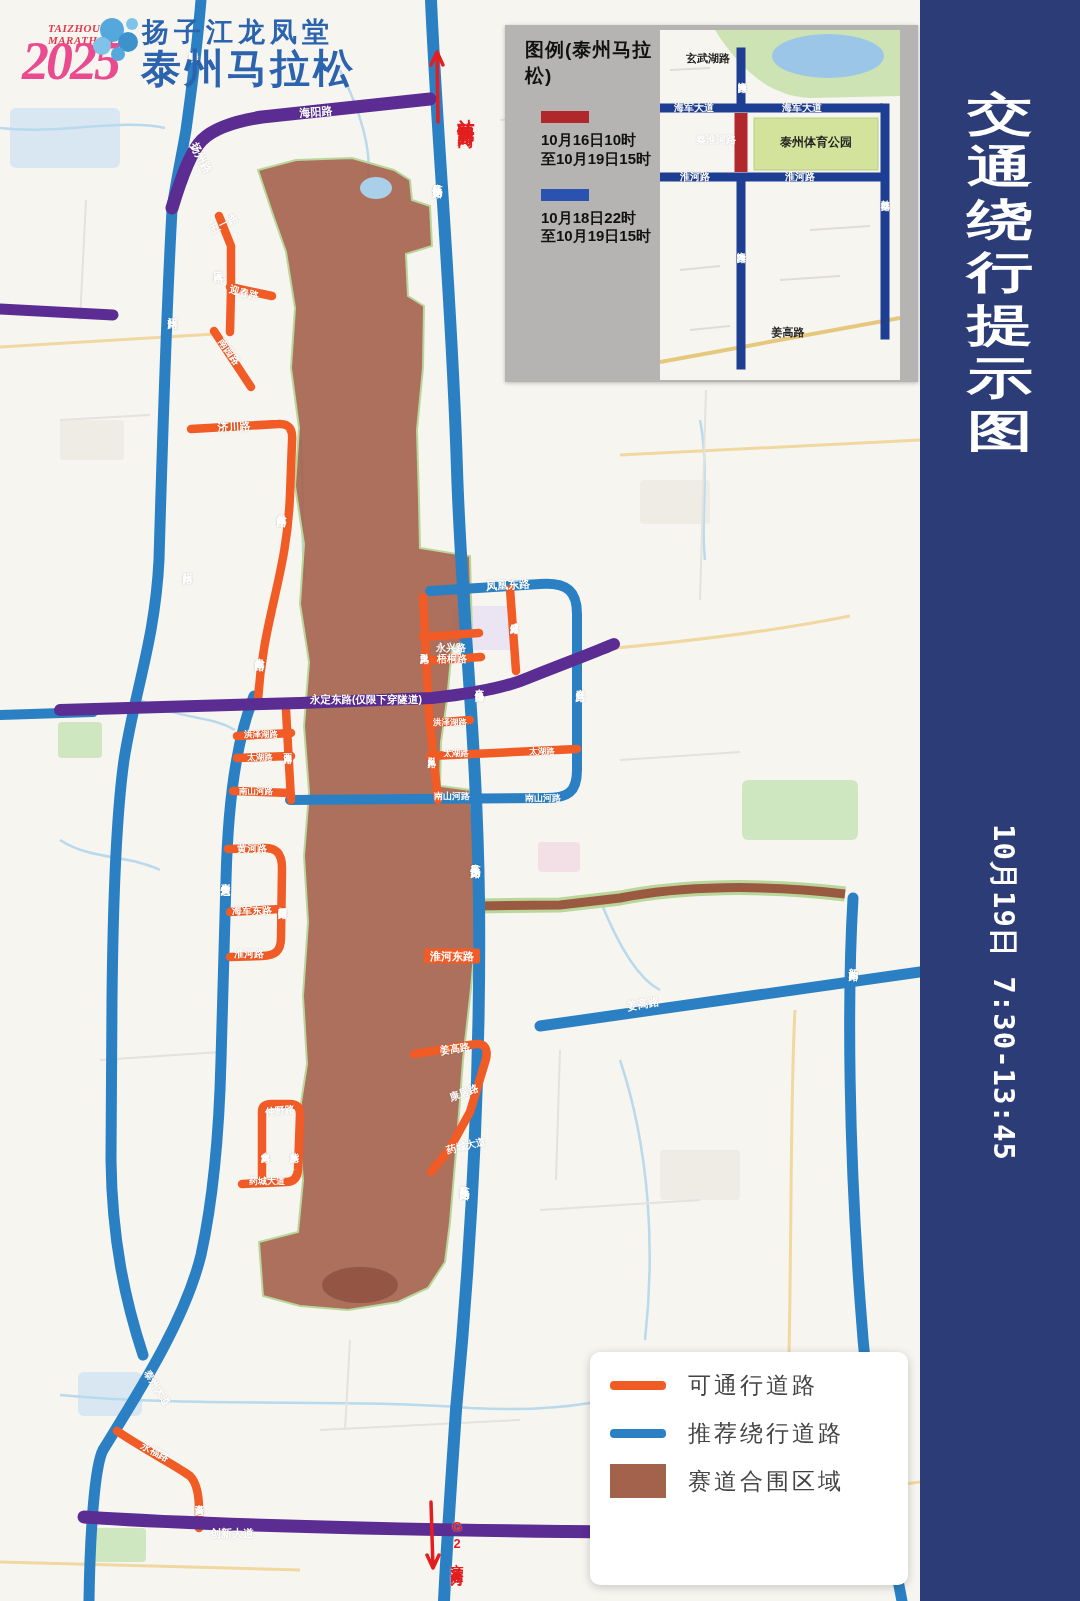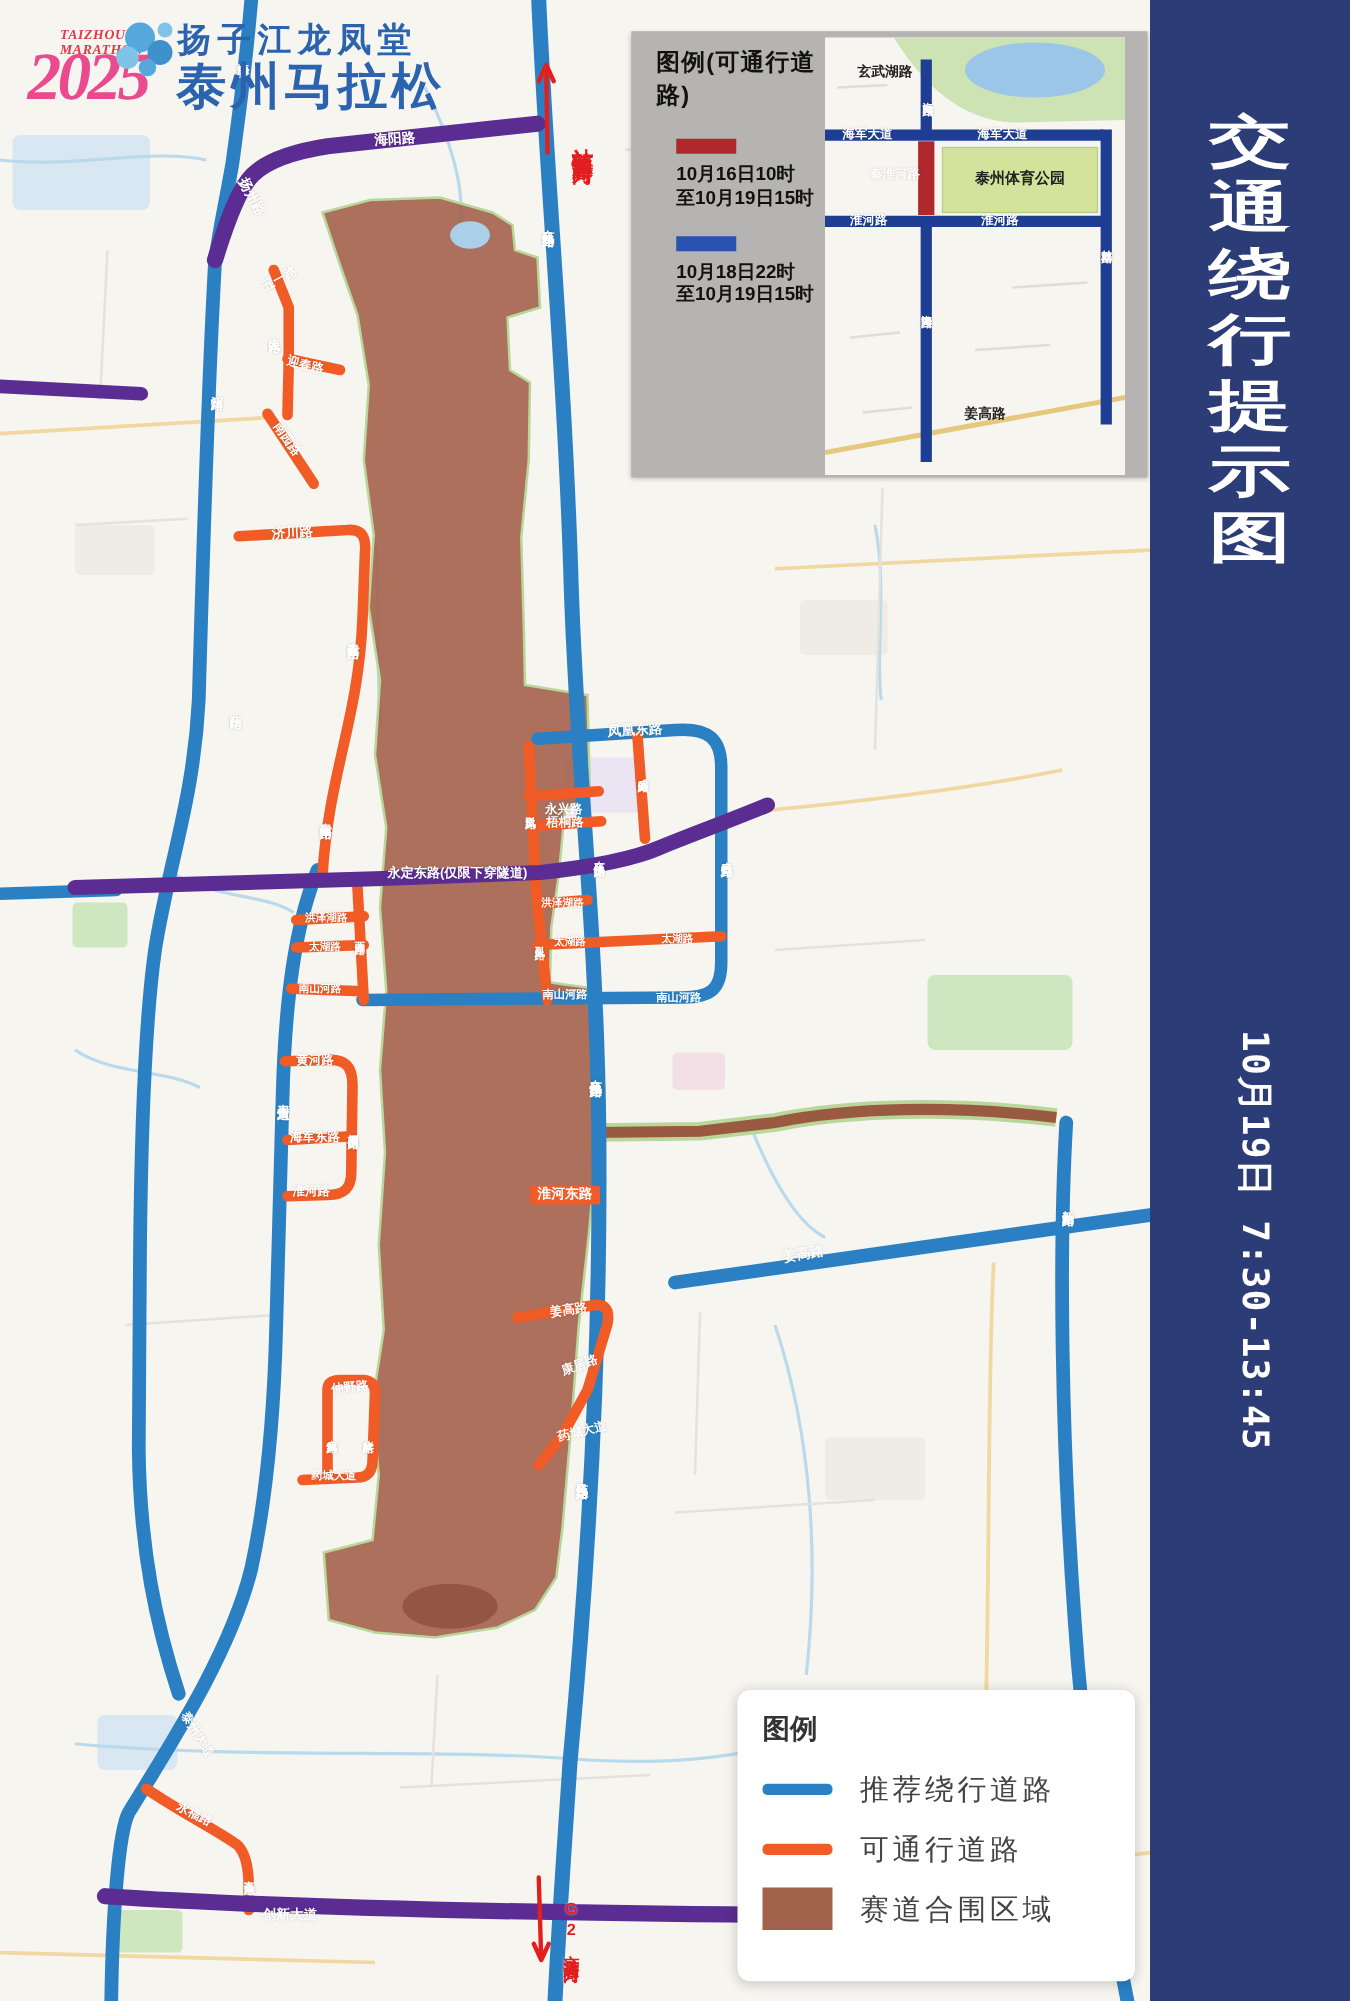--- a/index.html
+++ b/index.html
@@ -242,21 +242,21 @@
       <circle cx="14" cy="36" r="9" fill="#7fc3e8"></circle>
       <circle cx="30" cy="44" r="7" fill="#55a8dc"></circle>
       <circle cx="44" cy="14" r="6" fill="#7fc3e8"></circle>
     </svg>
     <div class="logo-cn1">扬子江龙凤堂</div>
     <div class="logo-cn2">泰州马拉松</div>
   </div>
 
   <div class="gray-panel">
     <div class="ctl">
-      <div class="ctl-title">图例(可通行道路)</div>
+      <div class="ctl-title">图例(泰州马拉松)</div>
       <div class="ctl-item">
         <div class="ctl-swatch" style="background: rgb(176, 39, 44);"></div>
         <div class="ctl-line">10月16日10时</div>
         <div class="ctl-line">至10月19日15时</div>
       </div>
       <div class="ctl-item">
         <div class="ctl-swatch" style="background: rgb(42, 82, 176);"></div>
         <div class="ctl-line">10月18日22时</div>
         <div class="ctl-line">至10月19日15时</div>
       </div>
@@ -295,29 +295,28 @@
           <div class="lbl" style="left: 35px; top: 147px; font-size: 10px; transform: translate(-50%, -50%);">淮河路</div>
           <div class="lbl" style="left: 140px; top: 147px; font-size: 10px; transform: translate(-50%, -50%);">淮河路</div>
           <div class="lbl v" style="left: 81px; top: 216px; font-size: 9px; transform: translate(-50%, -50%);">海陵路</div>
           <div class="lbl v" style="left: 225px; top: 164px; font-size: 9px; transform: translate(-50%, -50%);">鼓楼路</div>
           <div class="lbl dk" style="left: 128px; top: 302px; font-size: 11px; transform: translate(-50%, -50%);">姜高路</div>
         </div>
     </div>
   </div>
 
   <div class="legend-card">
-    <div class="legend-title">图例</div>
     <div id="legend-rows">
+        <div class="legend-row">
+          <div class="legend-swatch-line" style="background: rgb(241, 91, 38);"></div>
+          <span class="legend-label">可通行道路</span>
+        </div>
         <div class="legend-row">
           <div class="legend-swatch-line" style="background: rgb(43, 128, 196);"></div>
           <span class="legend-label">推荐绕行道路</span>
-        </div>
-        <div class="legend-row">
-          <div class="legend-swatch-line" style="background: rgb(241, 91, 38);"></div>
-          <span class="legend-label">可通行道路</span>
         </div>
         <div class="legend-row">
           <div class="legend-swatch-rect" style="background: rgb(163, 98, 75);"></div>
           <span class="legend-label">赛道合围区域</span>
         </div>
       </div>
   </div>
 
   <div class="sidebar">
     <div class="side-title" id="side-title">交

